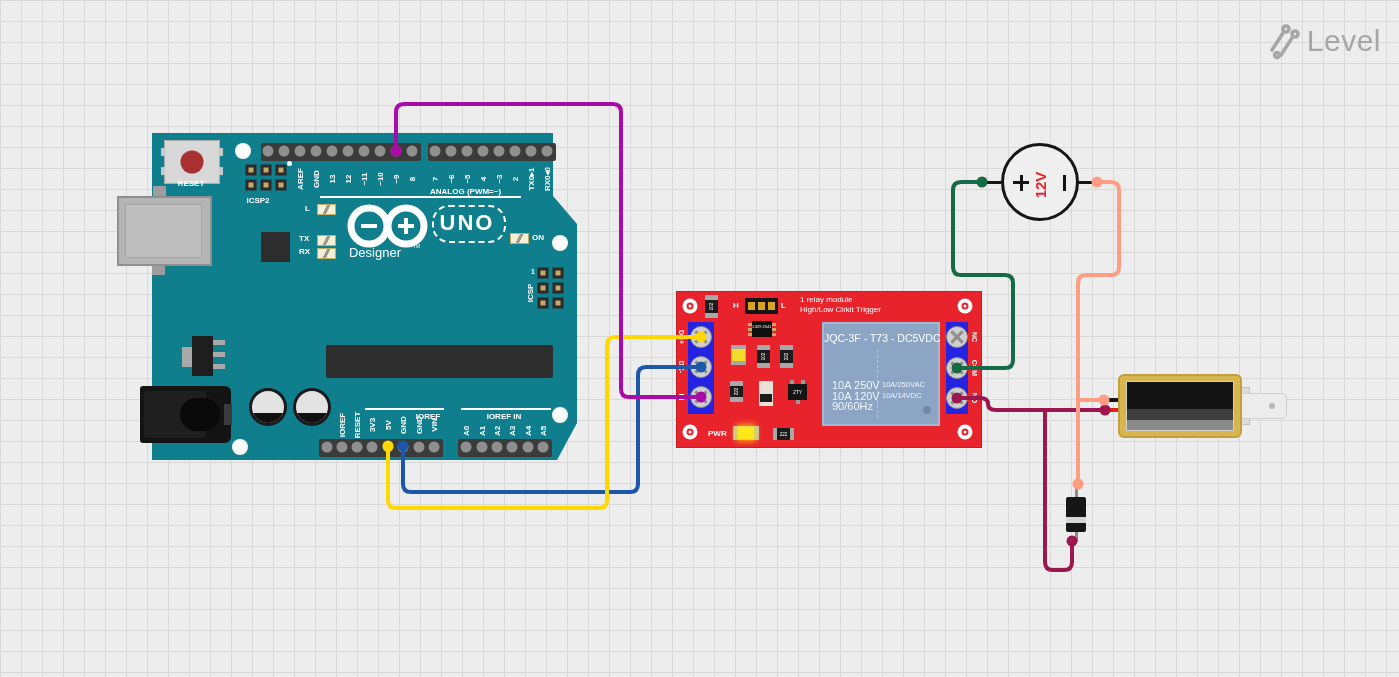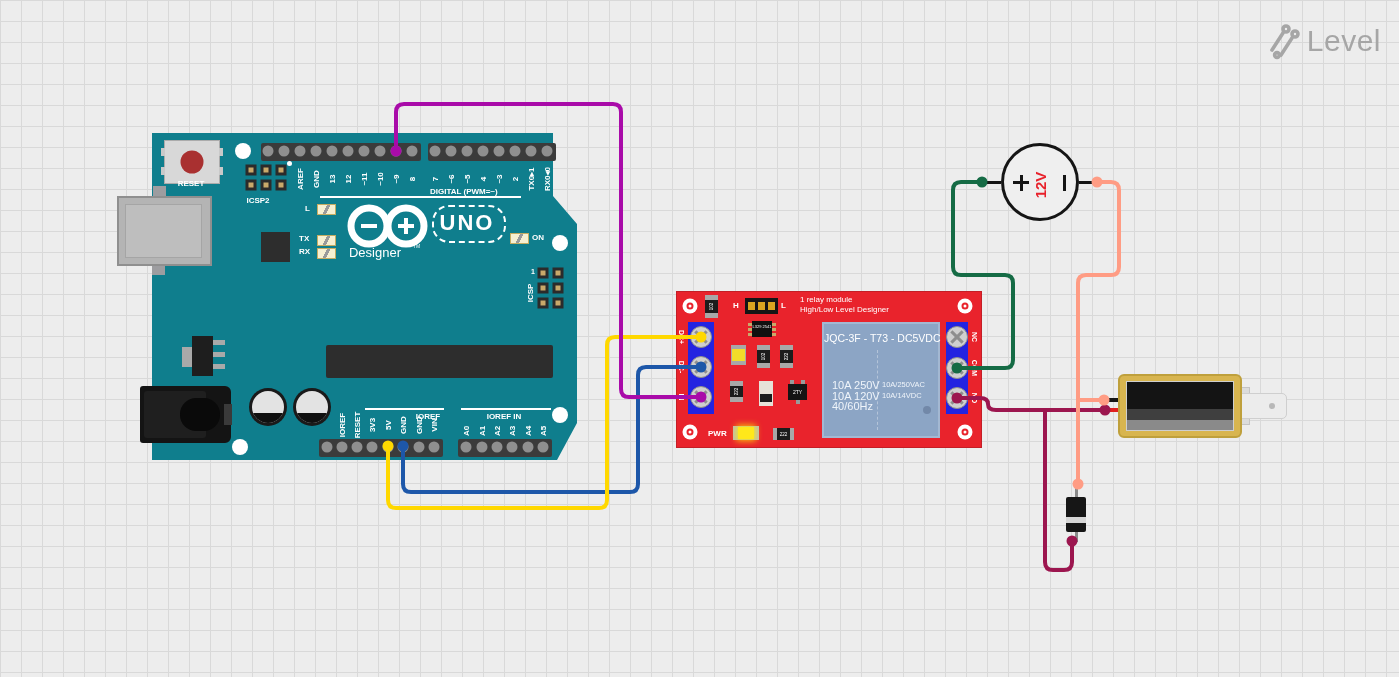--- a/index.html
+++ b/index.html
@@ -204,21 +204,21 @@
     <circle cx="62" cy="24" r="18" fill="none" stroke="#fff" stroke-width="7"></circle>
     <rect x="17" y="22" width="16" height="4" fill="#fff"></rect>
     <rect x="54" y="22" width="16" height="4" fill="#fff"></rect>
     <rect x="60" y="16" width="4" height="16" fill="#fff"></rect>
   </svg>
   <div class="abs" style="left:432px;top:205px;width:70px;height:34px;border:2px dashed #fff;border-radius:17px;"></div>
   <div class="abs ctr" style="left:467px;top:223px;color:#fff;font-size:22px;font-weight:700;letter-spacing:2px;">UNO</div>
   <div class="abs ctr" style="left:375px;top:252px;color:#fff;font-size:13px;">Designer</div>
   <div class="abs" style="left:413px;top:243px;color:#fff;font-size:5px;">TM</div>
 
-  <div class="abs wlabel" style="left:430px;top:187px;">DIGITAL (PWM=~)</div>
+  <div class="abs wlabel" style="left:430px;top:187px;">ANALOG (PWM=~)</div>
   <div class="abs wline" style="left:320px;top:196px;width:201px;"></div>
   <div class="abs wline" style="left:365px;top:408px;width:79px;"></div>
   <div class="abs wlabel ctr" style="left:428px;top:416px;">IOREF</div>
   <div class="abs wline" style="left:461px;top:408px;width:90px;"></div>
   <div class="abs wlabel ctr" style="left:504px;top:416px;">IOREF IN</div>
 
   <div id="icsp-pins">
       <div class="goldpin" style="position: absolute; left: 543px; top: 273px;">
         <i></i>
       </div>
@@ -249,21 +249,21 @@
       <i></i>
     </div>
   <div class="abs rhole" style="left:690px;top:432px;">
       <i></i>
     </div>
   <div class="abs rhole" style="left:965px;top:432px;">
       <i></i>
     </div>
 
   <div class="abs rtext" style="left:800px;top:295px;">1 relay module</div>
-  <div class="abs rtext" style="left:800px;top:305px;">High/Low Level Designer</div>
+  <div class="abs rtext" style="left:800px;top:305px;">High/Low Cirkit Trigger</div>
 
   <div class="abs rtext" style="left:733px;top:301px;font-weight:700;">H</div>
   <div class="abs" style="left:745px;top:298px;width:33px;height:16px;background:#151515;">
     <div class="abs" style="left:3px;top:4px;width:7px;height:8px;background:#D9A520;"></div>
     <div class="abs" style="left:13px;top:4px;width:7px;height:8px;background:#D9A520;"></div>
     <div class="abs" style="left:23px;top:4px;width:7px;height:8px;background:#D9A520;"></div>
   </div>
   <div class="abs rtext" style="left:781px;top:301px;font-weight:700;">L</div>
 
   <div class="abs" style="left:752px;top:321px;width:20px;height:16px;background:#101010;color:#fff;font-size:4px;line-height:5px;text-align:center;padding-top:3px;box-sizing:border-box;">
@@ -308,28 +308,28 @@
         <div style="position: absolute; inset: 1px 18%; background: rgb(255, 232, 26); box-shadow: rgba(255, 238, 0, 0.8) 0px 0px 6px 2px;"></div>
       </div>
       <div class="smd" style="position: absolute; left: 773px; top: 428px; width: 21px; height: 12px; background: rgb(168, 168, 168);">
         <div style="position: absolute; inset: 0px 18%; background: rgb(28, 28, 28); color: rgb(255, 255, 255); font-size: 4.5px; display: flex; align-items: center; justify-content: center;">
           <span style="">222</span>
         </div>
       </div>
     </div>
   <div class="abs rtext" style="left:708px;top:429px;font-weight:700;">PWR</div>
 
-  <div class="abs" style="left:822px;top:322px;width:118px;height:116px;background:#8CA5C5;border:2px solid #A3B8D2;box-sizing:border-box;">
+  <div class="abs" style="left:822px;top:322px;width:118px;height:104px;background:#8CA5C5;border:2px solid #A3B8D2;box-sizing:border-box;">
     <div class="abs" style="left:53px;top:26px;bottom:6px;width:0;border-left:1px dashed rgba(255,255,255,.35);"></div>
     <div class="abs" style="left:99px;top:82px;width:8px;height:8px;border-radius:50%;background:#7288A8;"></div>
     <div class="abs" style="left:0;top:8px;width:100%;text-align:center;color:#fff;font-size:10.5px;white-space:nowrap;">JQC-3F - T73 - DC5VDC</div>
     <div id="ratings-left" class="abs" style="left:8px;top:56px;color:#EFF4FA;font-size:11px;line-height:10.5px;">
         <div>10A 250V</div>
         <div>10A 120V</div>
-        <div>40/60Hz</div>
+        <div>90/60Hz</div>
       </div>
     <div id="ratings-right" class="abs" style="left:58px;top:56px;color:#EFF4FA;font-size:7.5px;line-height:10.5px;">
         <div>10A/250VAC</div>
         <div>10A/14VDC</div>
       </div>
   </div>
 
   <div class="abs tblock" style="left:688px;top:322px;width:26px;height:92px;"></div>
   <div class="abs tblock" style="left:946px;top:322px;width:22px;height:92px;"></div>
   <div id="terminals">

